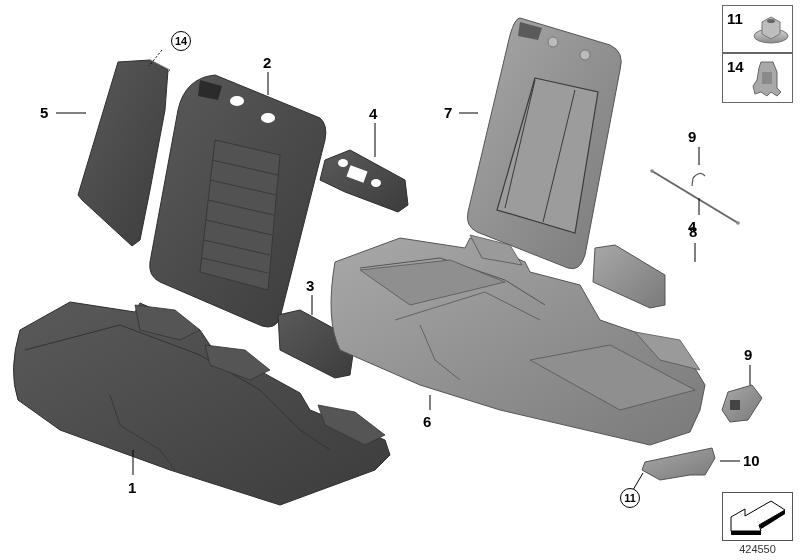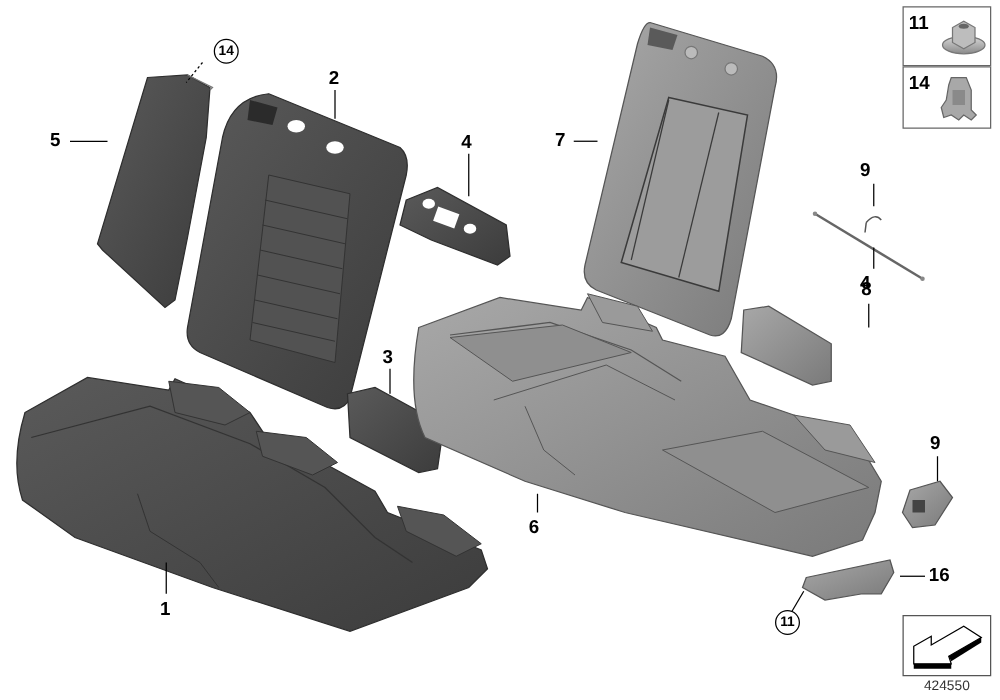--- a/index.html
+++ b/index.html
@@ -138,21 +138,21 @@
 <div class="callout" style="left:263px;top:55px;">2</div>
 <div class="callout" style="left:369px;top:106px;">4</div>
 <div class="callout" style="left:306px;top:278px;">3</div>
 <div class="callout" style="left:128px;top:480px;">1</div>
 <div class="callout" style="left:444px;top:105px;">7</div>
 <div class="callout" style="left:423px;top:414px;">6</div>
 <div class="callout" style="left:689px;top:224px;">8</div>
 <div class="callout" style="left:688px;top:129px;">9</div>
 <div class="callout" style="left:688px;top:219px;">4</div>
 <div class="callout" style="left:744px;top:347px;">9</div>
-<div class="callout" style="left:743px;top:453px;">16</div>
+<div class="callout" style="left:743px;top:453px;">10</div>
 <div class="callout-circle" style="left:620px;top:488px;">11</div>
 
 <div class="legend-box" style="top:5px;height:48px;">
   <span class="legend-label">11</span>
   <svg width="40" height="36" viewBox="0 0 40 36" style="position:absolute;left:28px;top:6px;">
     <ellipse cx="20" cy="24" rx="17" ry="7" fill="url(#gMetal)" stroke="#777"></ellipse>
     <path d="M11,22 L11,10 L20,5 L29,10 L29,22 L20,27 Z" fill="#bdbdbd" stroke="#777"></path>
     <ellipse cx="20" cy="9" rx="4" ry="2" fill="#666"></ellipse>
   </svg>
 </div>

